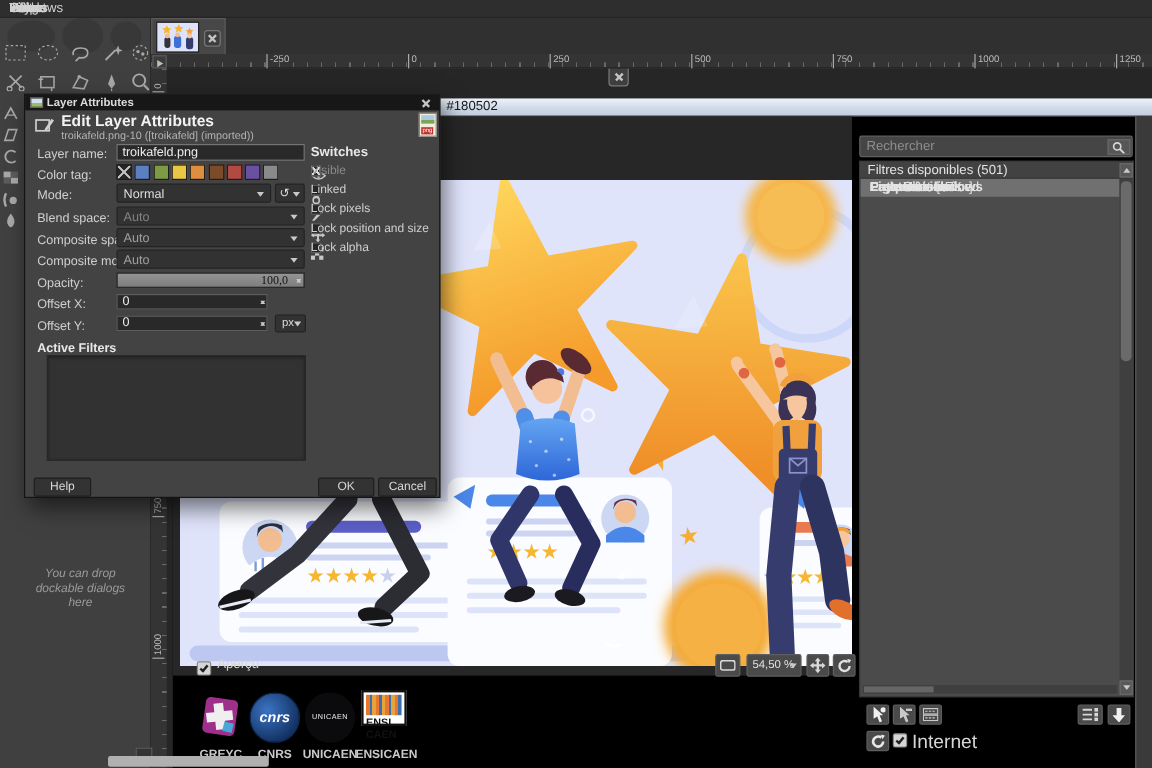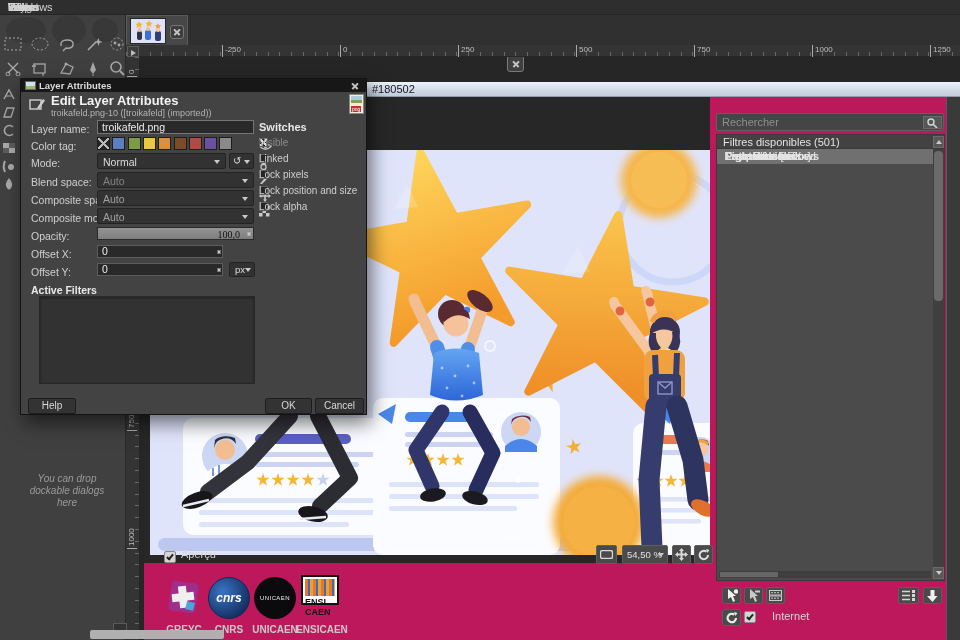--- a/index.html
+++ b/index.html
@@ -39,21 +39,21 @@
   .vlab{left:1px;font-size:8px;color:#bdbdbd;transform:rotate(-90deg);transform-origin:left top;
         border-left:1px solid #a9a9a9;padding-left:2px;line-height:10px;}
   .corner-btn{left:127px;top:46px;width:12px;height:11px;background:#3c3c3c;border:1px solid #5c5c5c;}
   .corner-btn i{position:absolute;left:3px;top:2.5px;width:0;height:0;border-top:3px solid transparent;
         border-bottom:3px solid transparent;border-left:5px solid #bdbdbd;}
   .canvas-area{left:140px;top:57px;width:820px;height:583px;background:#262626;}
   .float-x{left:507px;top:55px;width:17px;height:17px;background:#3f3f3f;border:1px solid #7a7a7a;border-radius:3px;}
   .progress-frag{left:90px;top:630px;width:134px;height:9px;background:#b0b0b0;border-radius:2px;z-index:15;}
 
   
-  .gmic{left:144px;top:82px;width:816px;height:558px;background:#be185d;z-index:10;}
+  .gmic{left:144px;top:82px;width:816px;height:558px;background:#000000;z-index:10;}
   .gmic-title{left:0;top:0;width:816px;height:15px;
       background:linear-gradient(#eef3fa,#cfd9e7 60%,#c3cfdf);border-bottom:1px solid #939dad;}
   .gmic-title span{left:228px;top:1px;font-size:11px;color:#16181c;}
   .preview-pane{left:0;top:15px;width:566px;height:466px;background:#272727;}
   .illus{left:6px;top:53px;width:560px;height:405px;}
   .apercu-row{left:0;top:466px;width:566px;height:30px;}
   .chk-light{width:12px;height:12px;background:#d6d6d6;border:1px solid #8a8a8a;border-radius:2px;}
   .chk-light i{position:absolute;left:3px;top:1px;width:4px;height:7px;border-right:2px solid #222;
                border-bottom:2px solid #222;transform:rotate(40deg);}
   .apercu-label{left:20px;top:0px;font-size:11px;color:#d6d6d6;}
@@ -87,21 +87,21 @@
          border-top:4.5px solid #c9c9c9;margin-right:5px;}
   .f-row span{position:static;font-size:11px;color:#e3e3e3;white-space:nowrap;}
   .f-row.sel{background:#707070;}
   .hscroll{left:2px;top:436px;width:212px;height:7px;background:#3f3f3f;}
   .hthumb{left:1px;top:1px;width:58px;height:5px;background:#666;}
   .fbtns{left:0;top:474px;width:229px;height:20px;}
   .fbtn{width:19px;height:17px;background:#4a4a4a;border:1px solid #5e5e5e;border-radius:2px;
         display:flex;align-items:center;justify-content:center;}
   .fbtn svg{position:static;}
   .inet-row{left:0;top:496px;width:229px;height:18px;}
-  .inet-label{left:44px;top:1px;font-size:11px;color:#d6d6d6;margin-left:12px;}
+  .inet-label{left:44px;top:1px;font-size:16px;color:#d6d6d6;}
   .right-sliver{left:802px;top:15px;width:14px;height:543px;background:#3a3a3a;border-left:1px solid #5a5a5a;}
 
   
   .dlg{left:20px;top:78px;width:347px;height:337px;background:#434343;border:1px solid #141414;
        box-shadow:4px 8px 18px rgba(0,0,0,.55);z-index:20;}
   .dlg-title{left:0;top:0;width:345px;height:13px;background:#171717;}
   .dlg-title .ttl{left:18px;top:1px;font-size:9.5px;font-weight:bold;color:#dcdcdc;}
   .dlg-ico{left:4px;top:2px;width:11px;height:9px;background:linear-gradient(#cfe0ee 55%,#9fb86a 55%);border:1px solid #666;}
   .dlg-x{right:6px;top:1px;width:11px;height:11px;}
   .hdr-ico{left:8px;top:17px;width:17px;height:16px;}

